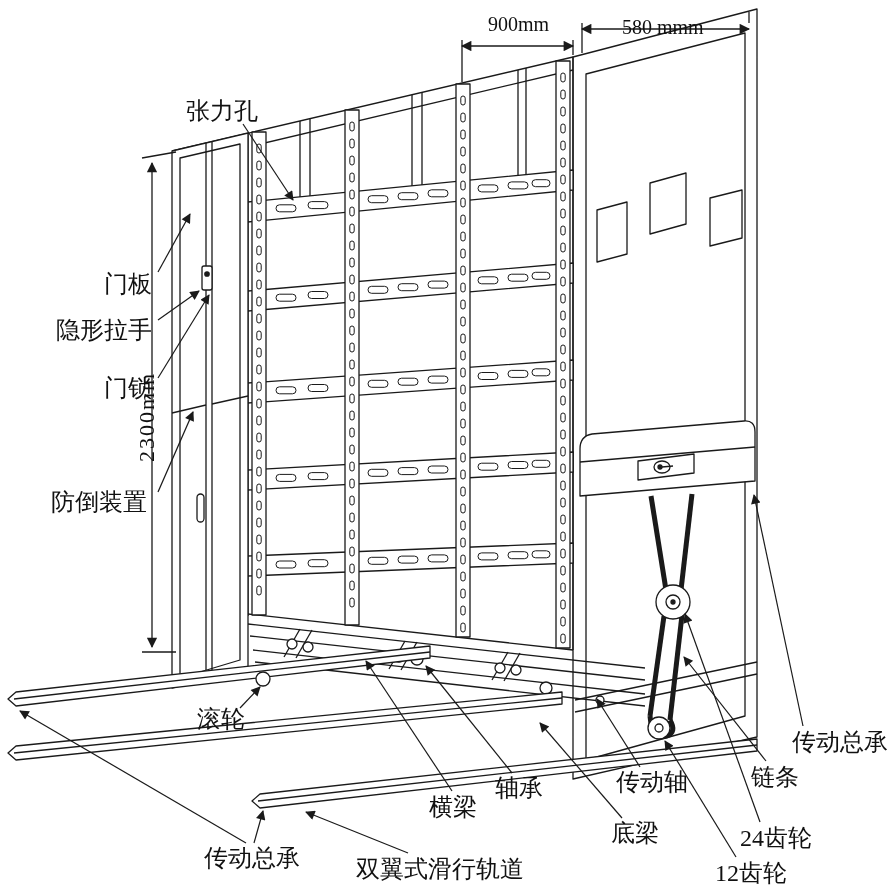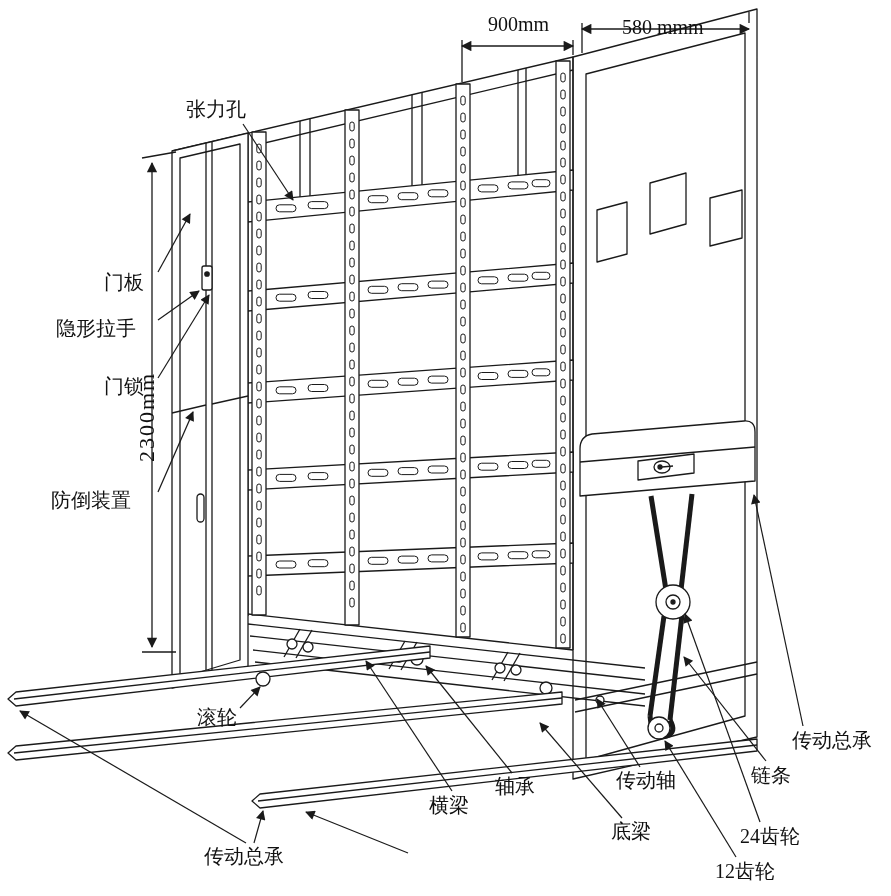--- a/index.html
+++ b/index.html
@@ -1,19 +1,19 @@
 <!DOCTYPE html>
 <html><head>
 <meta charset="utf-8">
 <style>
   html,body{margin:0;padding:0;background:#ffffff;}
   .canvas{position:relative;width:891px;height:896px;background:#fff;overflow:hidden;
           font-family:"Liberation Serif","DejaVu Serif",serif;color:#111;}
   .canvas svg{position:absolute;left:0;top:0;}
-  .lbl{position:absolute;font-size:20px;line-height:1.15;white-space:nowrap;color:#111;}
+  .lbl{position:absolute;font-size:24px;line-height:1.15;white-space:nowrap;color:#111;}
   .dim{font-size:20px;}
   .rot{transform:rotate(-90deg);transform-origin:0 0;letter-spacing:2px;font-size:22px;}
 </style>
 </head>
 <body>
 
 <div class="canvas">
 
 <svg id="diagram-svg" width="891" height="896" viewBox="0 0 891 896">
   <defs>
@@ -339,20 +339,21 @@
   </g>
 </svg>
 
 <div class="lbl" style="left:186px;top:98px">张力孔</div>
 <div class="lbl" style="left:104px;top:271px">门板</div>
 <div class="lbl" style="left:56px;top:317px">隐形拉手</div>
 <div class="lbl" style="left:104px;top:375px">门锁</div>
 <div class="lbl" style="left:51px;top:489px">防倒装置</div>
 <div class="lbl" style="left:197px;top:706px">滚轮</div>
 <div class="lbl" style="left:204px;top:845px">传动总承</div>
+<div class="lbl" style="left:356px;top:856px">双翼式滑行轨道</div>
 <div class="lbl" style="left:429px;top:794px">横梁</div>
 <div class="lbl" style="left:495px;top:775px">轴承</div>
 <div class="lbl" style="left:611px;top:820px">底梁</div>
 <div class="lbl" style="left:616px;top:769px">传动轴</div>
 <div class="lbl" style="left:715px;top:860px">12齿轮</div>
 <div class="lbl" style="left:740px;top:825px">24齿轮</div>
 <div class="lbl" style="left:751px;top:764px">链条</div>
 <div class="lbl" style="left:792px;top:729px">传动总承</div>
 
 <div class="lbl dim" style="left:488px;top:13px">900mm</div>

